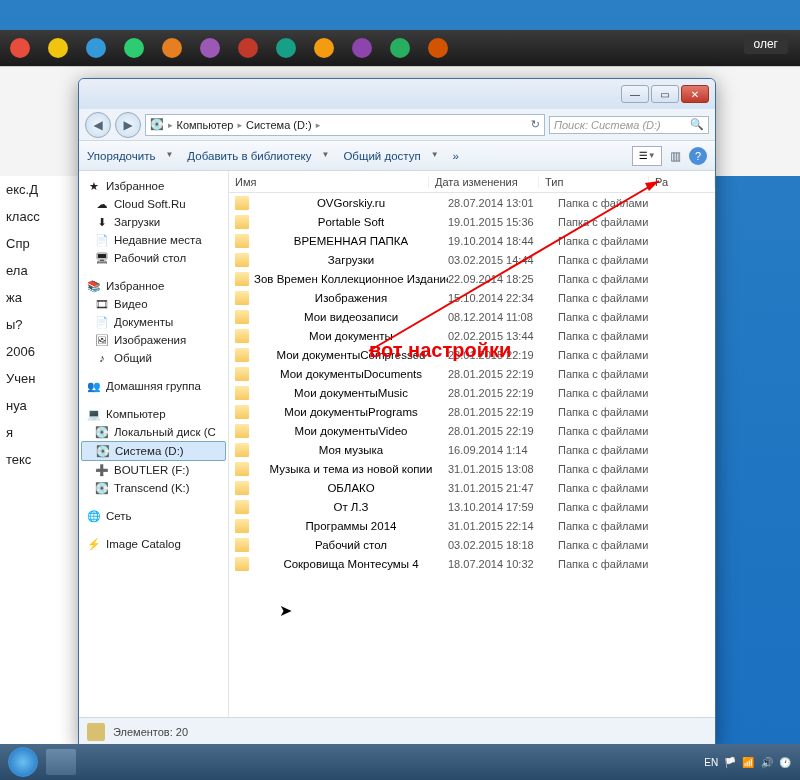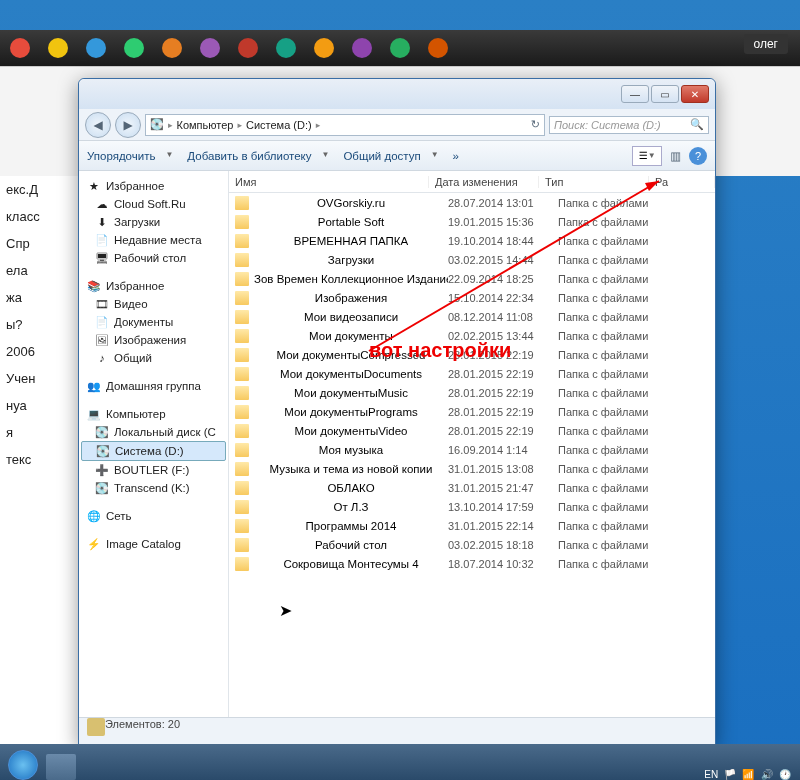--- a/index.html
+++ b/index.html
@@ -44,24 +44,24 @@
   .col-type { width: 110px; }
   .col-size { flex: 1; }
   .file-list { flex: 1; overflow-y: auto; }
   .file-row { display: flex; height: 19px; align-items: center; padding-left: 6px; }
   .file-ico { width: 14px; height: 14px; background: linear-gradient(#ffe9a8,#f7c95f); border-radius: 1px; margin-right: 5px; display: inline-block; }
   .fc-name { width: 194px; white-space: nowrap; overflow: hidden; text-align: center; }
   .fc-date { width: 110px; color: #555; font-size: 11px; }
   .fc-type { width: 110px; color: #555; font-size: 11px; }
   .annotation { position: absolute; color: #e00; font-weight: bold; font-size: 20px; pointer-events:none; }
   .arrow-line { position: absolute; pointer-events:none; }
-  .statusbar { height: 28px; border-top: 1px solid #d0d8e0; background: #eef3f9; display: flex; align-items: flex-start; padding: 0 8px; font-size: 11px; color: #444; }
+  .statusbar { height: 28px; border-top: 1px solid #d0d8e0; background: #eef3f9; display: flex; align-items: center; padding: 0 8px; font-size: 11px; color: #444; gap: 8px; }
   .status-ico { width: 18px; height: 18px; background: #d8c070; border-radius: 2px; }
   .cursor { position: absolute; left: 230px; top: 638px; font-size: 16px; color: #000; pointer-events:none; }
-  .win-taskbar { position: absolute; left: 0; right: 0; bottom: 0; height: 36px; background: linear-gradient(#4a6a8a,#2a4a6a); display: flex; align-items: flex-end; padding: 0 8px; gap: 8px; }
+  .win-taskbar { position: absolute; left: 0; right: 0; bottom: 0; height: 36px; background: linear-gradient(#4a6a8a,#2a4a6a); display: flex; align-items: center; padding: 0 8px; gap: 8px; }
   .start-orb { width: 30px; height: 30px; border-radius: 50%; background: radial-gradient(#6ac0f0,#1a6fc0); border: 1px solid #4a90d9; }
   .tray { margin-left: auto; display: flex; align-items: center; gap: 6px; color: #fff; font-size: 10px; }
   .side-blue { position: absolute; left: 0; top: 176px; width: 78px; bottom: 36px; background: #fff; }
   .side-txt { font-size: 13px; color: #222; padding: 6px; }
 </style>
 </head>
 <body>
 
 <div class="desktop-bg"></div>
 

